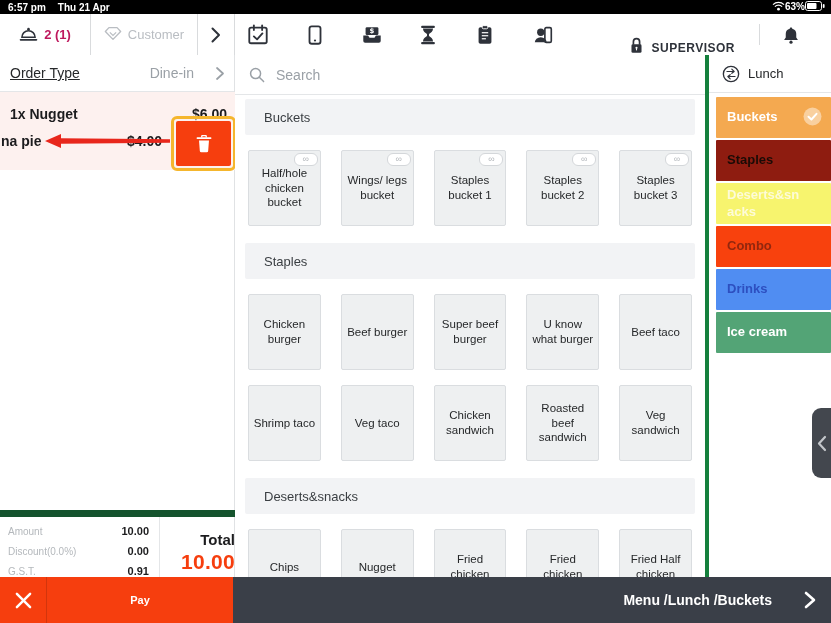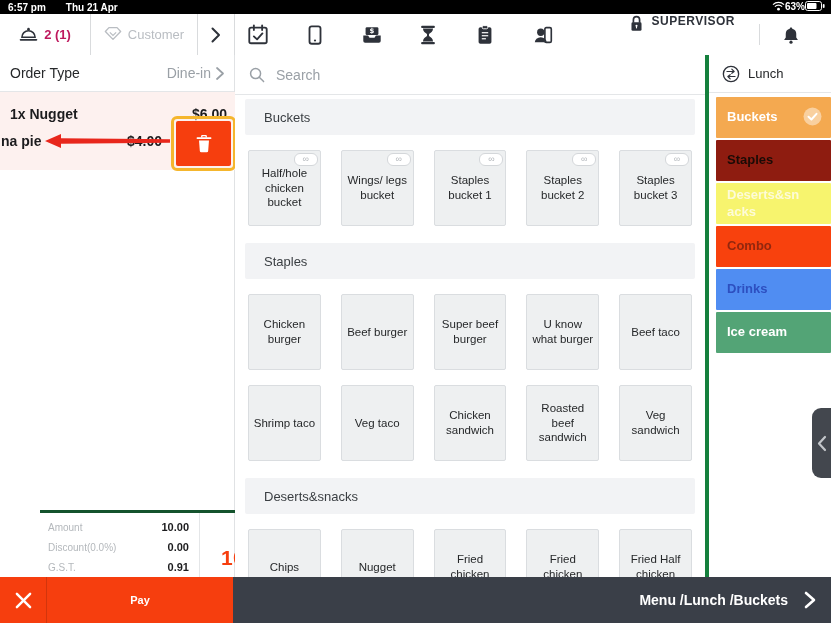--- a/index.html
+++ b/index.html
@@ -3,55 +3,55 @@
 <meta charset="utf-8">
 <style>
   html,body{margin:0;padding:0;}
   body{width:831px;height:623px;overflow:hidden;position:relative;background:#fff;
        font-family:"Liberation Sans","DejaVu Sans",sans-serif;-webkit-font-smoothing:antialiased;}
   .screen{position:absolute;inset:0;}
 
   
   .status-bar{position:absolute;left:0;top:0;width:831px;height:14px;background:#000;color:#fff;
     display:flex;align-items:center;font-size:10px;font-weight:700;}
-  .status-left{display:flex;gap:20px;margin-left:8px;text-align:right;}
+  .status-left{display:flex;gap:12px;margin-left:8px;text-align:right;}
   .status-right{margin-left:auto;display:flex;align-items:flex-start;margin-right:6px;}
 
   
   .toolbar{position:absolute;left:0;top:14px;width:831px;height:41px;background:#fff;
     border-bottom:1px solid #d9dbdd;}
   .tb-seg{position:absolute;top:0;height:41px;display:flex;align-items:center;justify-content:center;gap:6px;}
   .seg-order{left:0;width:90px;border-right:1px solid #d9dbdd;font-size:13px;font-weight:600;color:#be185d;}
   .seg-customer{left:91px;width:106px;border-right:1px solid #d9dbdd;font-size:13px;color:#b9bdc2;}
   .seg-expand{left:197px;width:37px;border-right:1px solid #d9dbdd;}
   .tb-icon{position:absolute;top:7px;width:28px;height:28px;display:flex;align-items:center;justify-content:center;}
-  .supervisor{position:absolute;top:0;right:96px;height:41px;display:flex;align-items:flex-start;gap:7px;
+  .supervisor{position:absolute;top:0;right:96px;height:41px;display:flex;align-items:flex-end;gap:7px;
     font-size:12px;font-weight:600;letter-spacing:.5px;color:#2e323a;}
   .tb-divider{position:absolute;top:10px;right:71px;width:1px;height:21px;background:#d9dbdd;}
   .bell-btn{position:absolute;top:7px;right:26px;width:28px;height:28px;display:flex;align-items:center;justify-content:center;}
 
   
   .app-body{position:absolute;left:0;top:55px;width:831px;height:522px;overflow:hidden;}
 
   
   .order-panel{position:absolute;left:0;top:0;width:235px;height:522px;background:#fff;border-right:1px solid #e0e2e4;box-sizing:border-box;}
   .order-type-header{height:37px;border-bottom:1px solid #e4e6e8;display:flex;align-items:center;padding:0 10px;box-sizing:border-box;}
-  .ot-label{font-size:14px;color:#26282a;}
-  .ot-value{margin-left:auto;font-size:14px;color:#9aa0a6;display:flex;align-items:center;gap:5px;text-align:right;}
+  .ot-label{font-size:14px;color:#26282a;text-decoration:underline;}
+  .ot-value{margin-left:auto;font-size:14px;color:#9aa0a6;display:flex;align-items:center;gap:22px;text-align:right;}
   .order-rows{position:absolute;left:0;top:37px;width:235px;height:78px;background:#fdf1ef;}
   .row1-name{position:absolute;left:10px;top:51px;font-size:14px;font-weight:600;color:#1c1c1e;}
   .row1-price{position:absolute;right:7px;top:51px;font-size:14px;font-weight:600;color:#1c1c1e;}
   .row2-name{position:absolute;left:1px;top:78px;font-size:14px;font-weight:600;color:#1c1c1e;}
   .row2-price{position:absolute;right:72px;top:78px;font-size:14px;font-weight:600;color:#1c1c1e;}
   .delete-annotation{position:absolute;left:171px;top:61px;width:59px;height:49px;border:3px solid #f5b62d;border-radius:6px;}
   .delete-btn{position:absolute;left:2px;top:2px;width:55px;height:45px;background:#f63e0e;border-radius:2px;
     display:flex;align-items:center;justify-content:center;}
   .annotation-arrow{position:absolute;left:45px;top:78px;pointer-events:none;}
 
-  .totals{position:absolute;left:0;top:455px;width:235px;height:67px;border-top:3px solid #14532d;box-sizing:border-box;margin-left:40px;}
+  .totals{position:absolute;left:0;top:455px;width:235px;height:67px;border-top:7px solid #14532d;box-sizing:border-box;}
   .totals-left{position:absolute;left:0;top:0;width:160px;height:67px;border-right:1px solid #e4e6e8;box-sizing:border-box;}
   .t-row{position:absolute;left:8px;right:10px;display:flex;justify-content:space-between;align-items:baseline;}
   .t-label{font-size:10px;color:#b4b8bc;}
   .t-value{font-size:11px;font-weight:700;color:#1c1c1e;}
   .totals-right{position:absolute;left:160px;top:0;width:75px;height:67px;text-align:right;box-sizing:border-box;}
   .total-label{font-size:15px;font-weight:700;color:#1c1c1e;margin-top:14px;}
   .total-value{font-size:21px;font-weight:700;color:#f63e0e;margin-top:2px;letter-spacing:.3px;}
 
   
   .menu-area{position:absolute;left:235px;top:0;width:470px;height:522px;background:#fff;box-sizing:border-box;}
@@ -78,21 +78,21 @@
   .cat-label{word-break:break-all;line-height:1.25;}
   .cat-check{position:absolute;right:9px;top:50%;transform:translateY(-50%);}
 
   
   .bottom-bar{position:absolute;left:0;top:577px;width:831px;height:46px;display:flex;}
   .close-btn{width:47px;height:46px;background:#f63e0e;display:flex;align-items:center;justify-content:center;
     border-right:1px solid rgba(0,0,0,.14);box-sizing:border-box;}
   .pay-btn{width:186px;height:46px;background:#f63e0e;display:flex;align-items:center;justify-content:center;
     color:#fff;font-size:11px;font-weight:700;}
   .breadcrumb-bar{flex:1;background:#3a3f48;display:flex;align-items:center;justify-content:flex-end;
-    gap:16px;padding-right:15px;color:#fff;font-size:14px;font-weight:700;}
+    gap:32px;padding-right:15px;color:#fff;font-size:14px;font-weight:700;}
 
   
   .edge-handle{position:absolute;left:812px;top:408px;width:30px;height:70px;background:rgba(47,51,59,.9);
     border-radius:9px;display:flex;align-items:center;padding-left:5px;box-sizing:border-box;z-index:5;}
 </style>
 </head>
 <body>
 
 <div class="screen">
 

